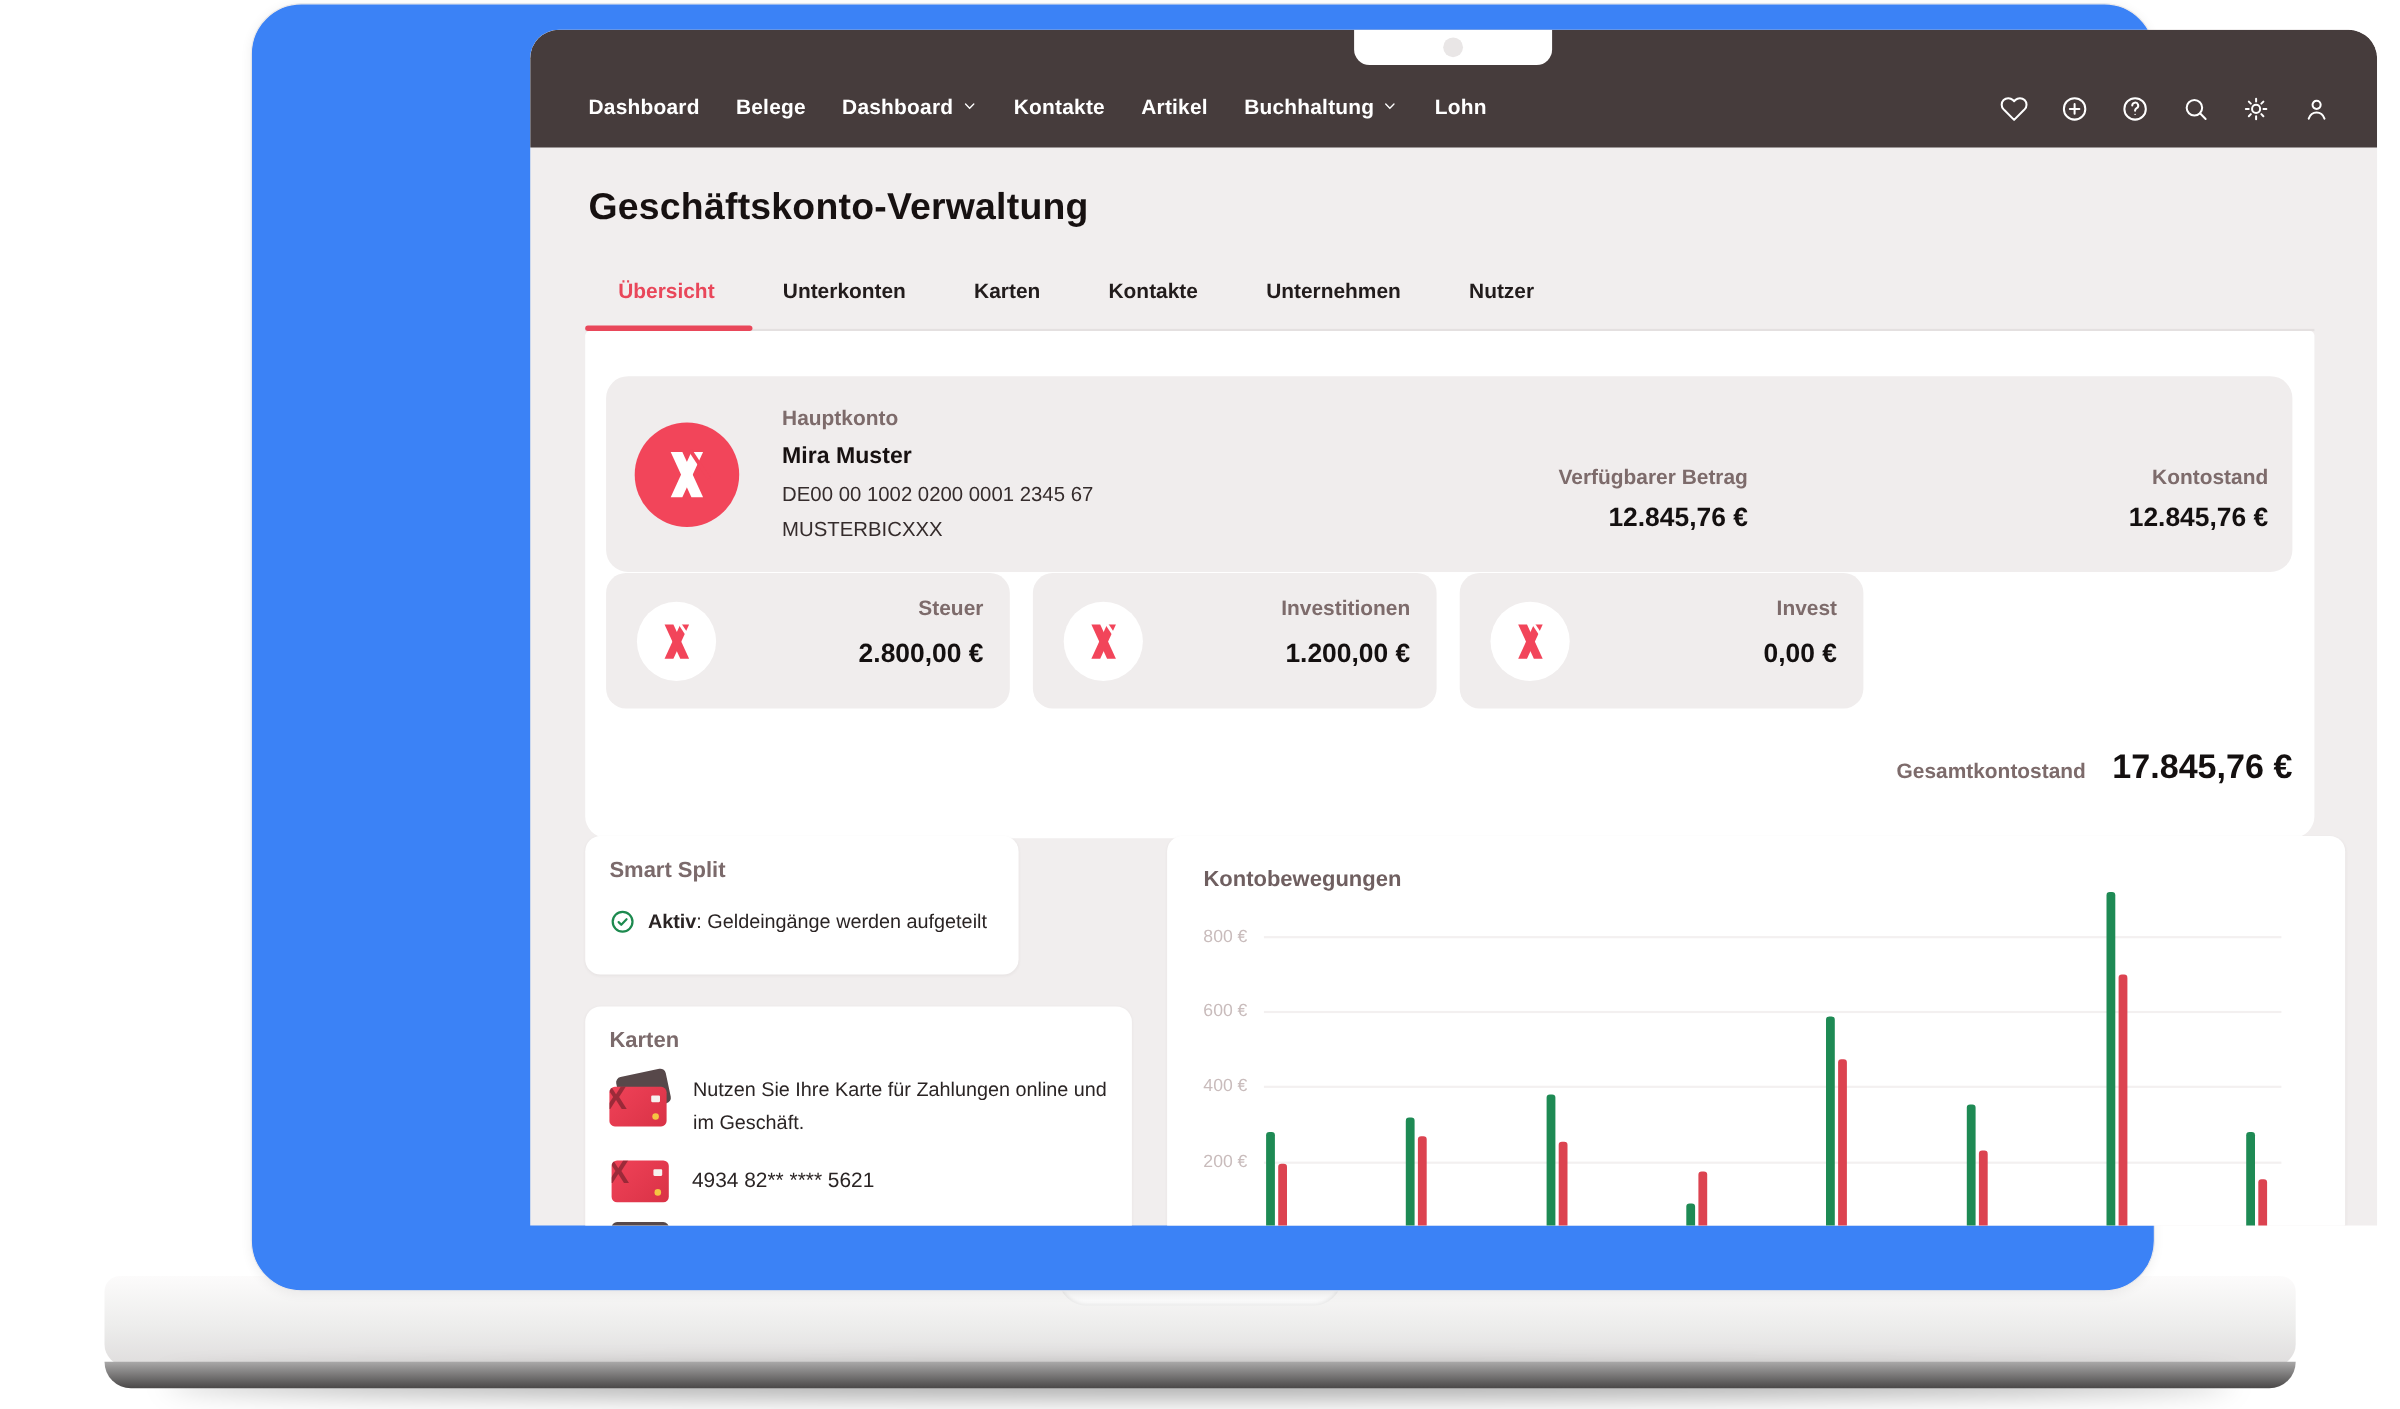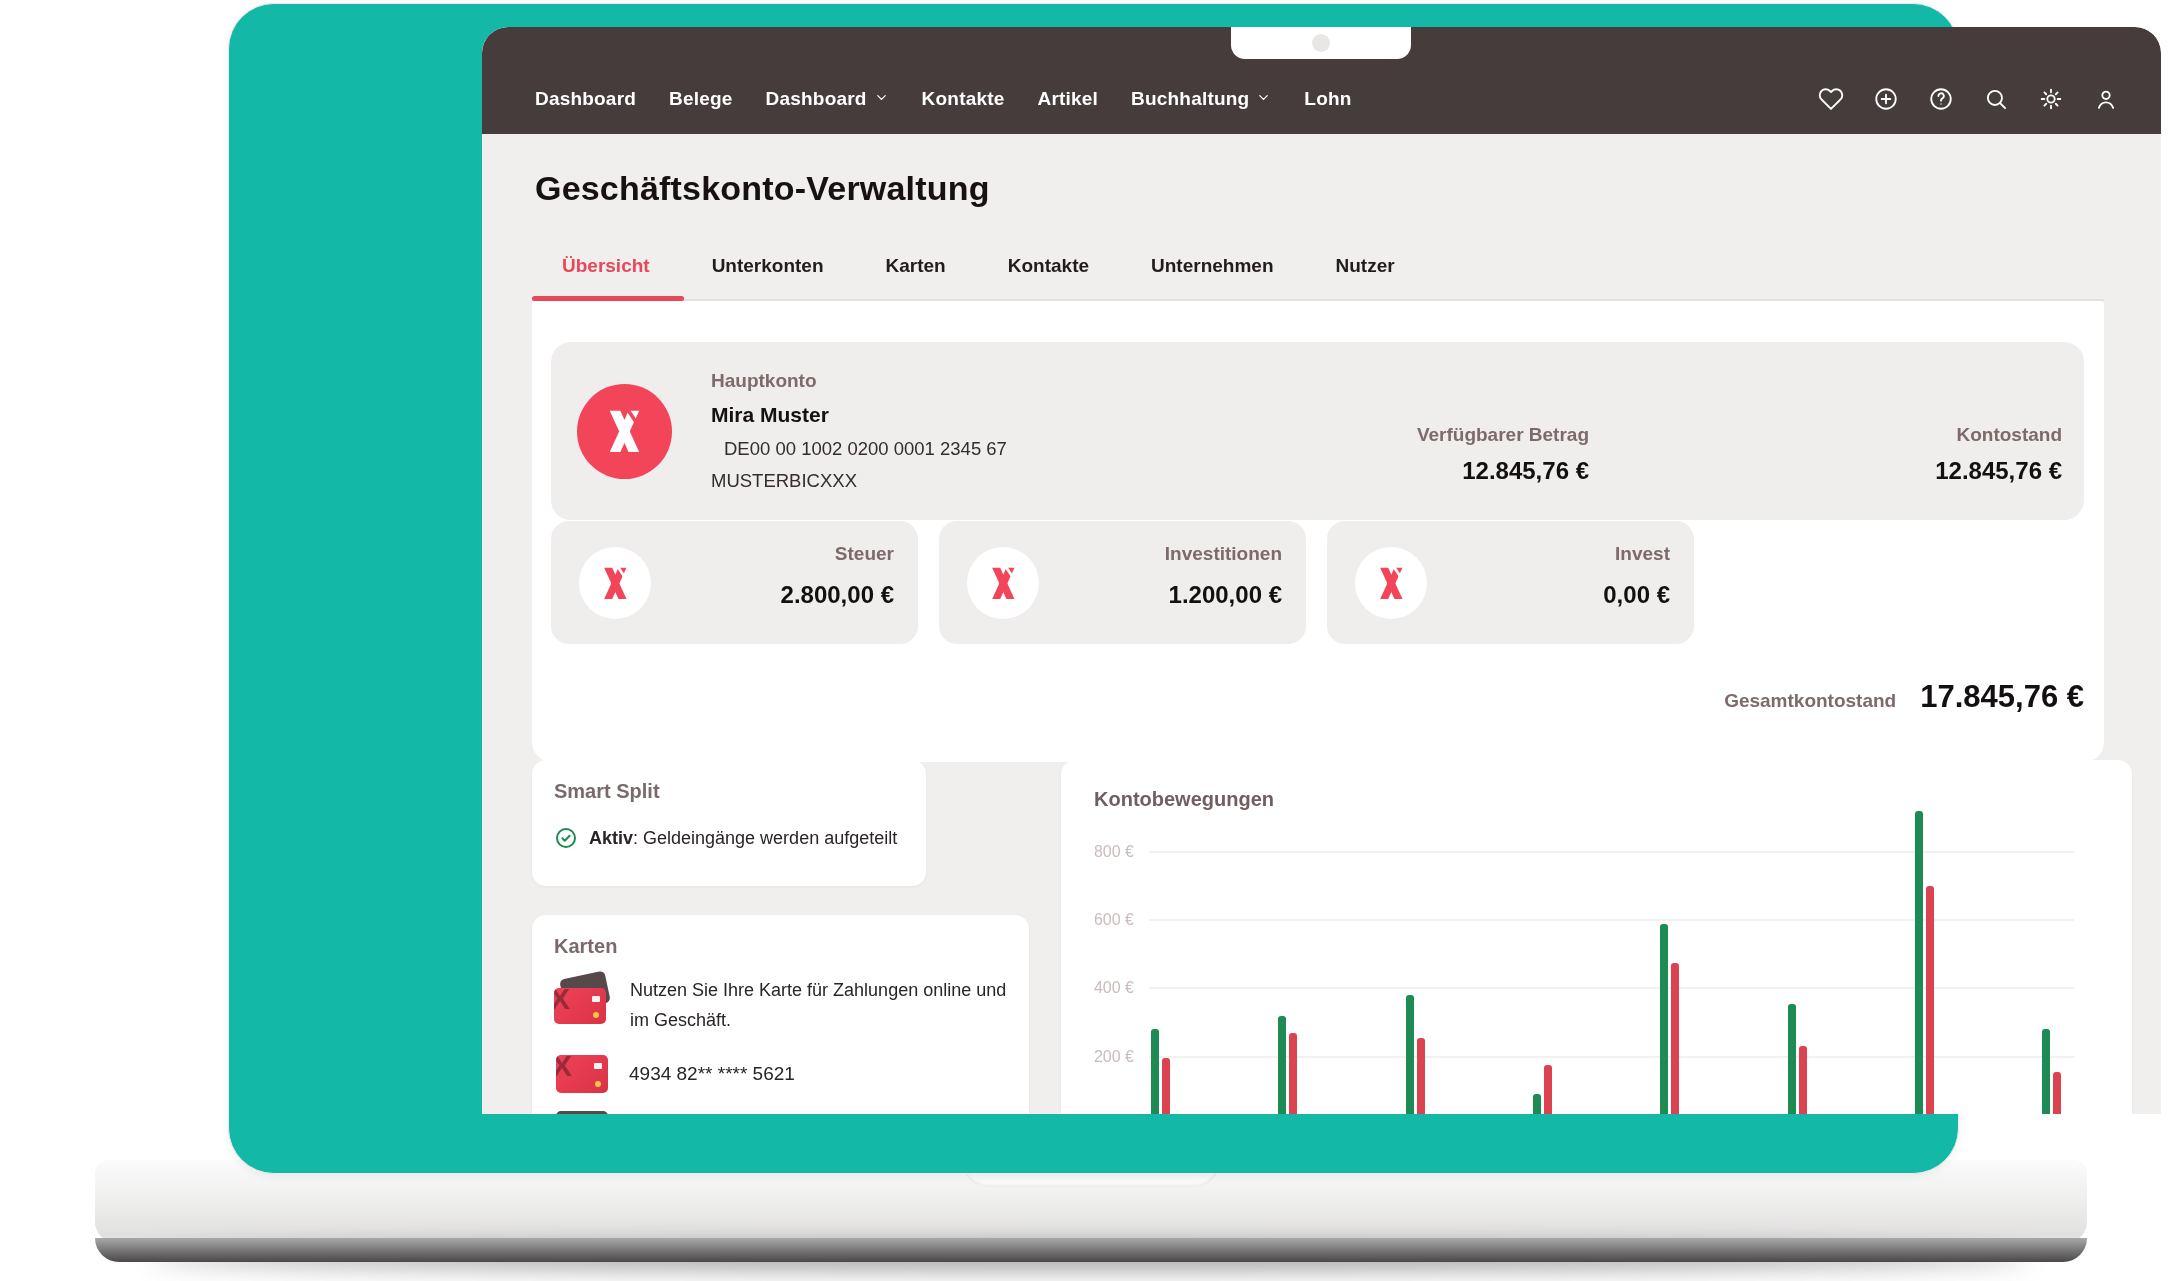--- a/index.html
+++ b/index.html
@@ -3,21 +3,21 @@
 <meta charset="utf-8">
 <style>
   html,body{margin:0;padding:0;}
   body{
     width:2182px;height:1281px;position:relative;background:#ffffff;
     font-family:"Liberation Sans", sans-serif;color:#1b1414;overflow:hidden;
   }
   
   .laptop-screen{
     position:absolute;left:228px;top:3px;width:1729px;height:1169px;
-    background:#14b8a6;border-radius:46px;border:1px solid #eceaea;
+    background:#3b82f6;border-radius:46px;border:1px solid #eceaea;
     box-shadow:0 2px 10px rgba(0,0,0,.06);
   }
   .screen-viewport{
     position:absolute;left:253px;top:23px;width:1679px;height:1087px;
     background:#f1eeee;border-radius:26px 26px 0 0;overflow:hidden;
   }
   .laptop-base{position:absolute;left:95px;top:1160px;width:1992px;height:82px;
     background:linear-gradient(#fcfbfb,#ededec 55%,#dfdddd);border-radius:14px 14px 20px 20px;}
   .base-notch{position:absolute;left:962px;top:1160px;width:258px;height:27px;
     background:linear-gradient(#efeeee,#fdfdfd);border-radius:0 0 26px 26px;
@@ -51,21 +51,21 @@
   
   .main-card{position:absolute;left:19px;top:41px;width:1533px;height:178px;background:#f0eded;border-radius:20px;}
   .xcircle{border-radius:50%;display:flex;align-items:center;justify-content:center;flex:0 0 auto;}
   .xcircle svg{width:62%;height:62%;}
   .xcircle.red{background:#f2455a;--xcol:#ffffff;--gap:#f2455a;}
   .xcircle.white{background:#ffffff;--xcol:#f2455a;--gap:#ffffff;}
   .main-logo{position:absolute;left:26px;top:42px;width:95px;height:95px;}
   .acct-label{font-size:19px;color:#7d6b6b;font-weight:600;}
   .main-info{position:absolute;left:160px;top:28px;}
   .main-holder{font-size:21px;font-weight:700;color:#171111;margin-top:11px;}
-  .main-iban{font-size:18.5px;color:#352c2c;margin-top:11px;margin-left:13px;}
+  .main-iban{font-size:18.5px;color:#352c2c;margin-top:11px;}
   .main-bic{font-size:18.5px;color:#352c2c;margin-top:10px;}
   .amount-stack{position:absolute;top:82px;text-align:right;}
   .amount-stack .val{font-size:24px;font-weight:700;color:#141010;margin-top:11px;}
   
   .subcards{position:absolute;left:19px;top:220px;display:flex;gap:21px;}
   .subcard{position:relative;width:367px;height:123px;background:#f0eded;border-radius:18px;cursor:pointer;}
   .subcard .xcircle{position:absolute;left:28px;top:26px;width:72px;height:72px;}
   .subcard .lbl{position:absolute;right:24px;top:22px;font-size:19px;color:#7d6b6b;font-weight:600;}
   .subcard .val{position:absolute;right:24px;top:60px;font-size:24px;font-weight:700;color:#141010;}
   .total-row{position:absolute;right:20px;top:378px;display:flex;align-items:baseline;gap:24px;}

